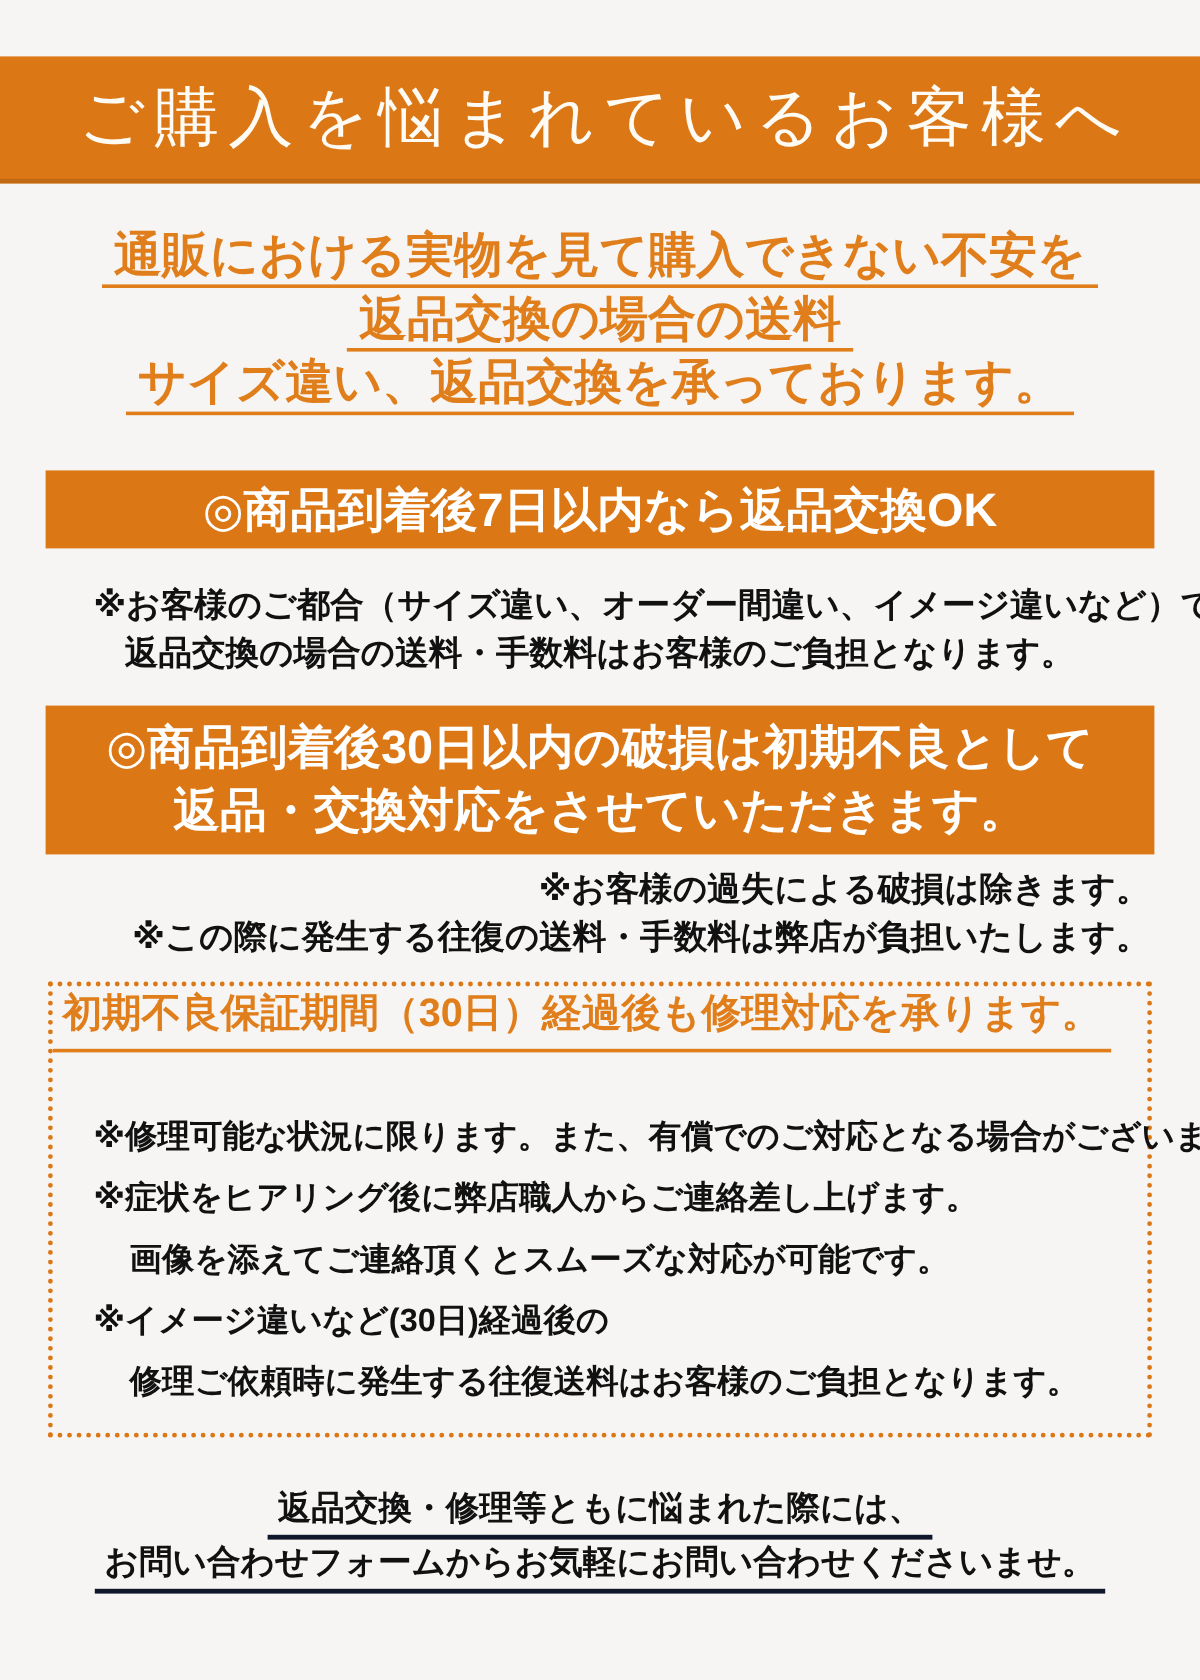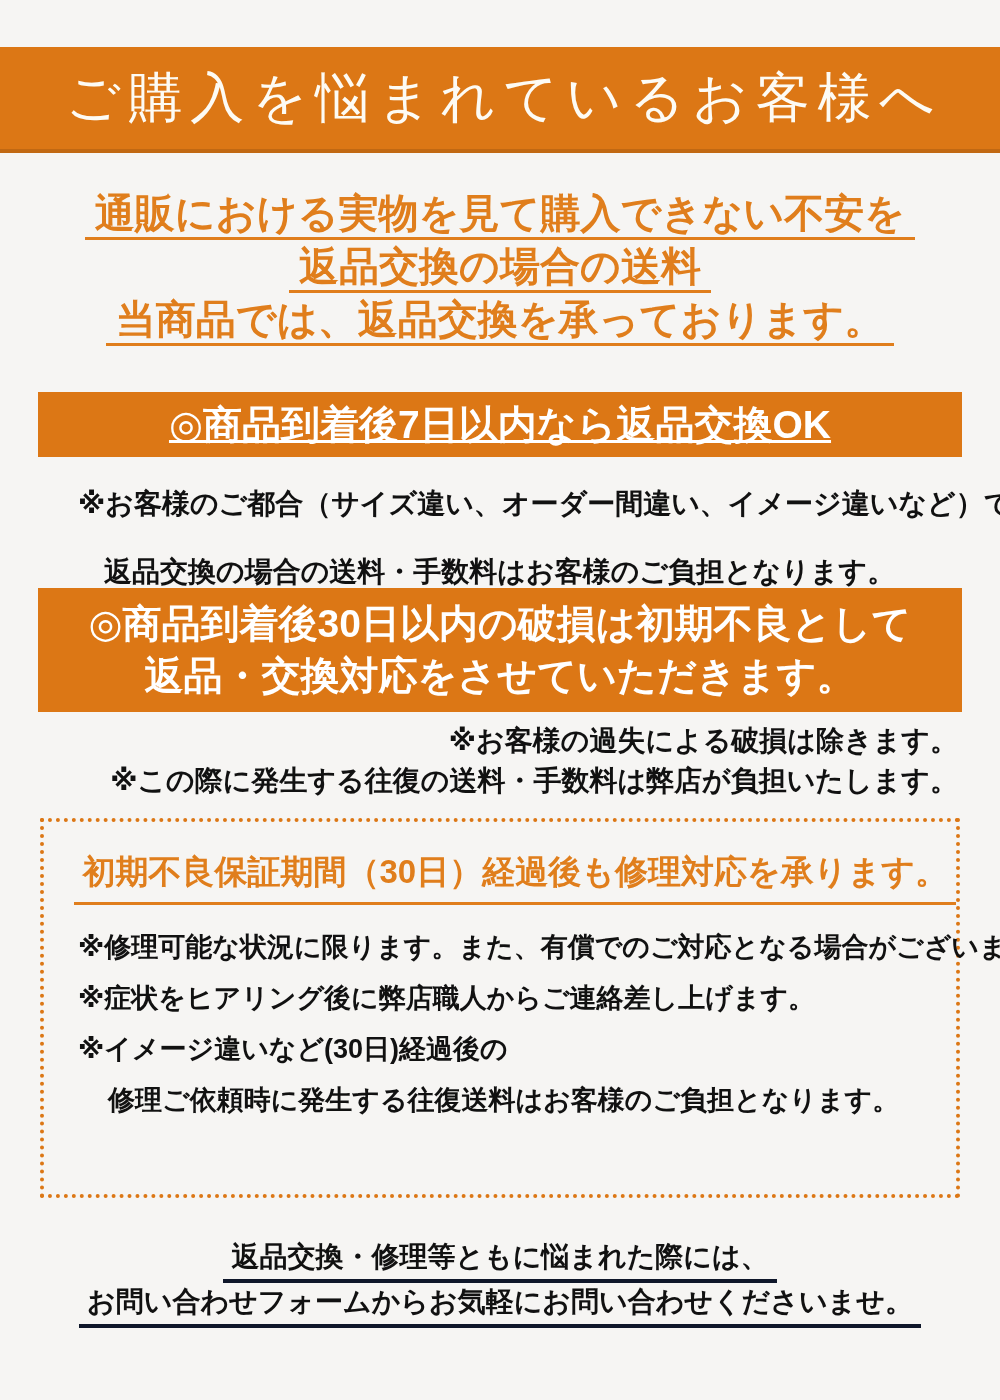--- a/index.html
+++ b/index.html
@@ -38,36 +38,36 @@
     border-bottom:3px solid var(--accent-text);padding:0 10px 1px;
     white-space:nowrap;
   }
   
   .banner{
     position:absolute;left:38px;width:924px;background:var(--accent);
     color:#ffffff;font-weight:bold;font-size:39px;
     display:flex;flex-direction:column;align-items:center;justify-content:center;
     box-sizing:border-box;white-space:nowrap;
   }
-  .banner-7{top:392px;height:65px;text-decoration:underline;}
+  .banner-7{top:392px;height:65px;}
   .banner-30{top:588px;height:124px;line-height:52px;}
   
   .note{
     position:absolute;left:78px;width:880px;color:var(--ink);
     font-weight:bold;font-size:28px;line-height:40px;white-space:nowrap;
   }
   .note-7{top:484px;}
   .note-30{top:721px;text-align:right;}
-  .note .indent{padding-left:26px;margin-top:28px;}
+  .note .indent{padding-left:26px;}
   
   .gbox{
     position:absolute;top:818px;left:40px;width:912px;height:372px;
     border:4px dotted var(--accent);box-sizing:content-box;
   }
-  .gbox-title-wrap{text-align:right;margin-top:28px;}
+  .gbox-title-wrap{text-align:left;}
   .gbox-title{
     display:inline-block;color:var(--accent-text);font-weight:bold;font-size:33px;
     border-bottom:3px solid var(--accent-text);padding:0 8px 7px;white-space:nowrap;
   }
   .gbox-lines{position:absolute;top:100px;left:34px;right:14px;}
   .gline{
     font-size:27px;font-weight:bold;color:var(--ink);line-height:51px;white-space:nowrap;
   }
   .gline.indent{padding-left:30px;}
   
@@ -84,21 +84,21 @@
 </head>
 <body>
 
 <div class="header-band">
   <div class="header-title">ご購入を悩まれているお客様へ</div>
 </div>
 
 <div class="intro">
   <div class="intro-line"><span>通販における実物を見て購入できない不安を</span></div>
   <div class="intro-line"><span>返品交換の場合の送料</span></div>
-  <div class="intro-line"><span>当商品では、返品交換を承っております。</span></div>
+  <div class="intro-line"><span>サイズ違い、返品交換を承っております。</span></div>
 </div>
 
 <div class="banner banner-7">
   <div>◎商品到着後7日以内なら返品交換OK</div>
 </div>
 
 <div class="note note-7">
   <div>※お客様のご都合（サイズ違い、オーダー間違い、イメージ違いなど）での</div>
   <div class="indent">返品交換の場合の送料・手数料はお客様のご負担となります。</div>
 </div>
@@ -113,20 +113,21 @@
   <div>※この際に発生する往復の送料・手数料は弊店が負担いたします。</div>
 </div>
 
 <div class="gbox">
   <div class="gbox-title-wrap">
     <span class="gbox-title">初期不良保証期間（30日）経過後も修理対応を承ります。</span>
   </div>
   <div class="gbox-lines">
     <div class="gline">※修理可能な状況に限ります。また、有償でのご対応となる場合がございます。</div>
     <div class="gline">※症状をヒアリング後に弊店職人からご連絡差し上げます。</div>
+    <div class="gline indent">画像を添えてご連絡頂くとスムーズな対応が可能です。</div>
     <div class="gline">※イメージ違いなど(30日)経過後の</div>
     <div class="gline indent">修理ご依頼時に発生する往復送料はお客様のご負担となります。</div>
   </div>
 </div>
 
 <div class="footer">
   <div class="footer-line"><span>返品交換・修理等ともに悩まれた際には、</span></div>
   <div class="footer-line"><span>お問い合わせフォームからお気軽にお問い合わせくださいませ。</span></div>
 </div>
 

